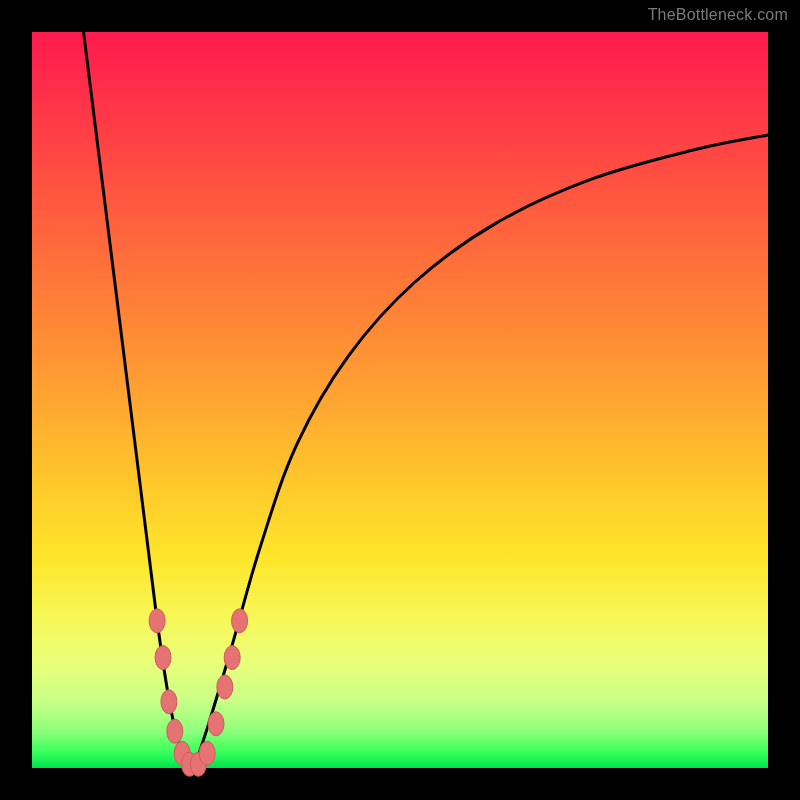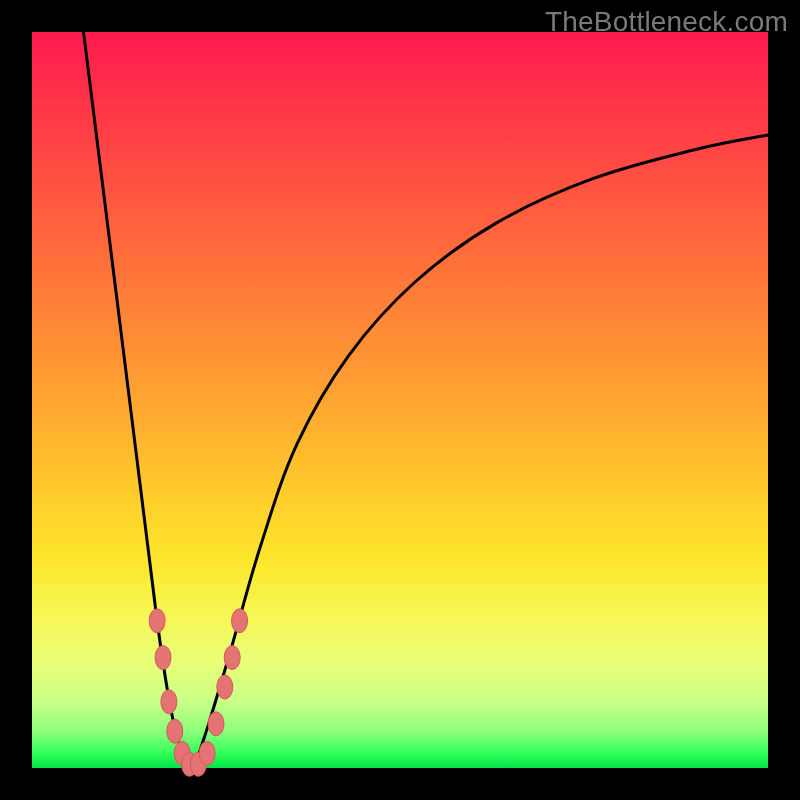--- a/index.html
+++ b/index.html
@@ -41,21 +41,21 @@
       #8dff7a 95%,
       #33ff5a 98%,
       #00e24a 100%
     );
   }
   .watermark {
     position: absolute;
     top: 6px;
     right: 12px;
     color: #7a7a7a;
-    font-size: 28px;
+    font-size: 16px;
     font-weight: 500;
     letter-spacing: 0.2px;
     user-select: none;
   }
   svg.curves {
     position: absolute;
     top: 0;
     left: 0;
   }
 </style>

